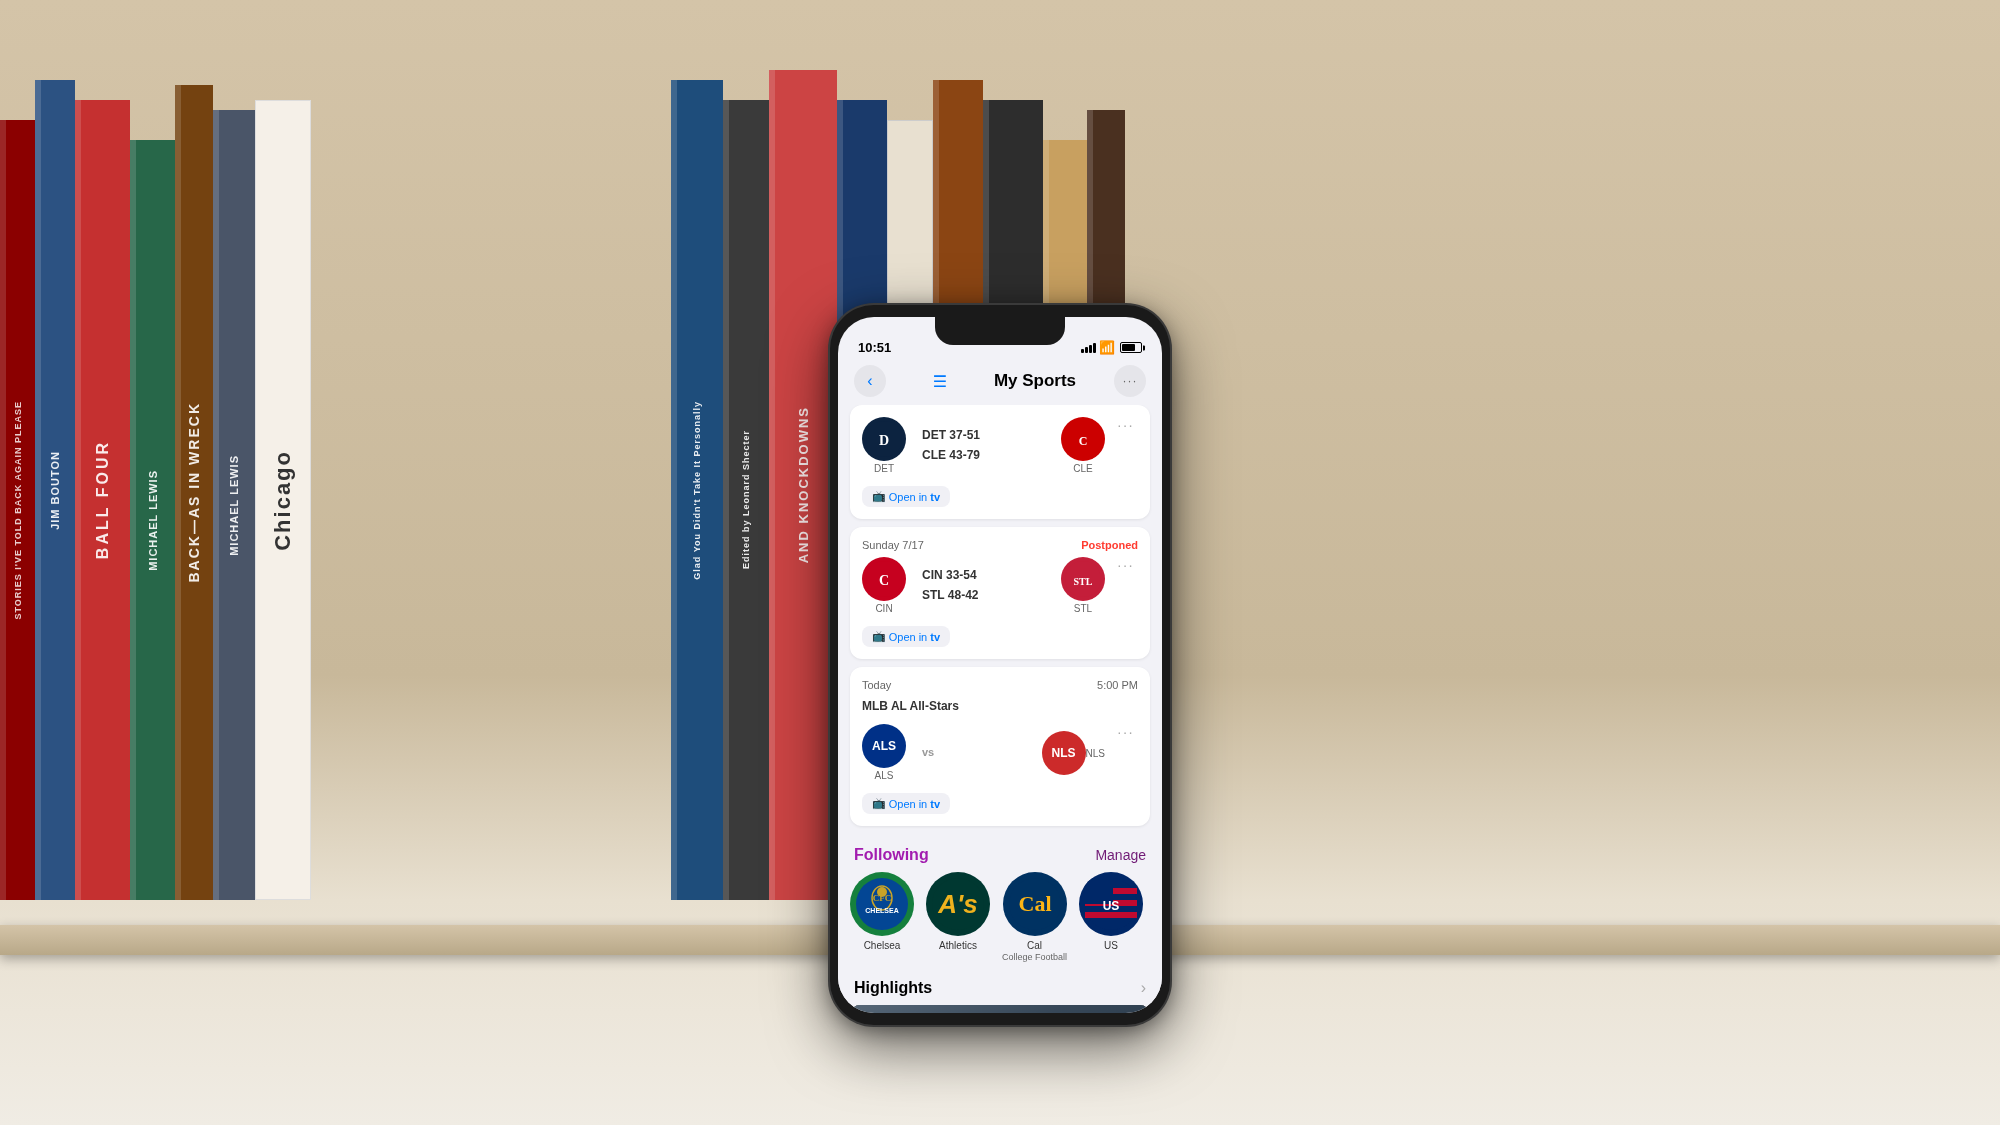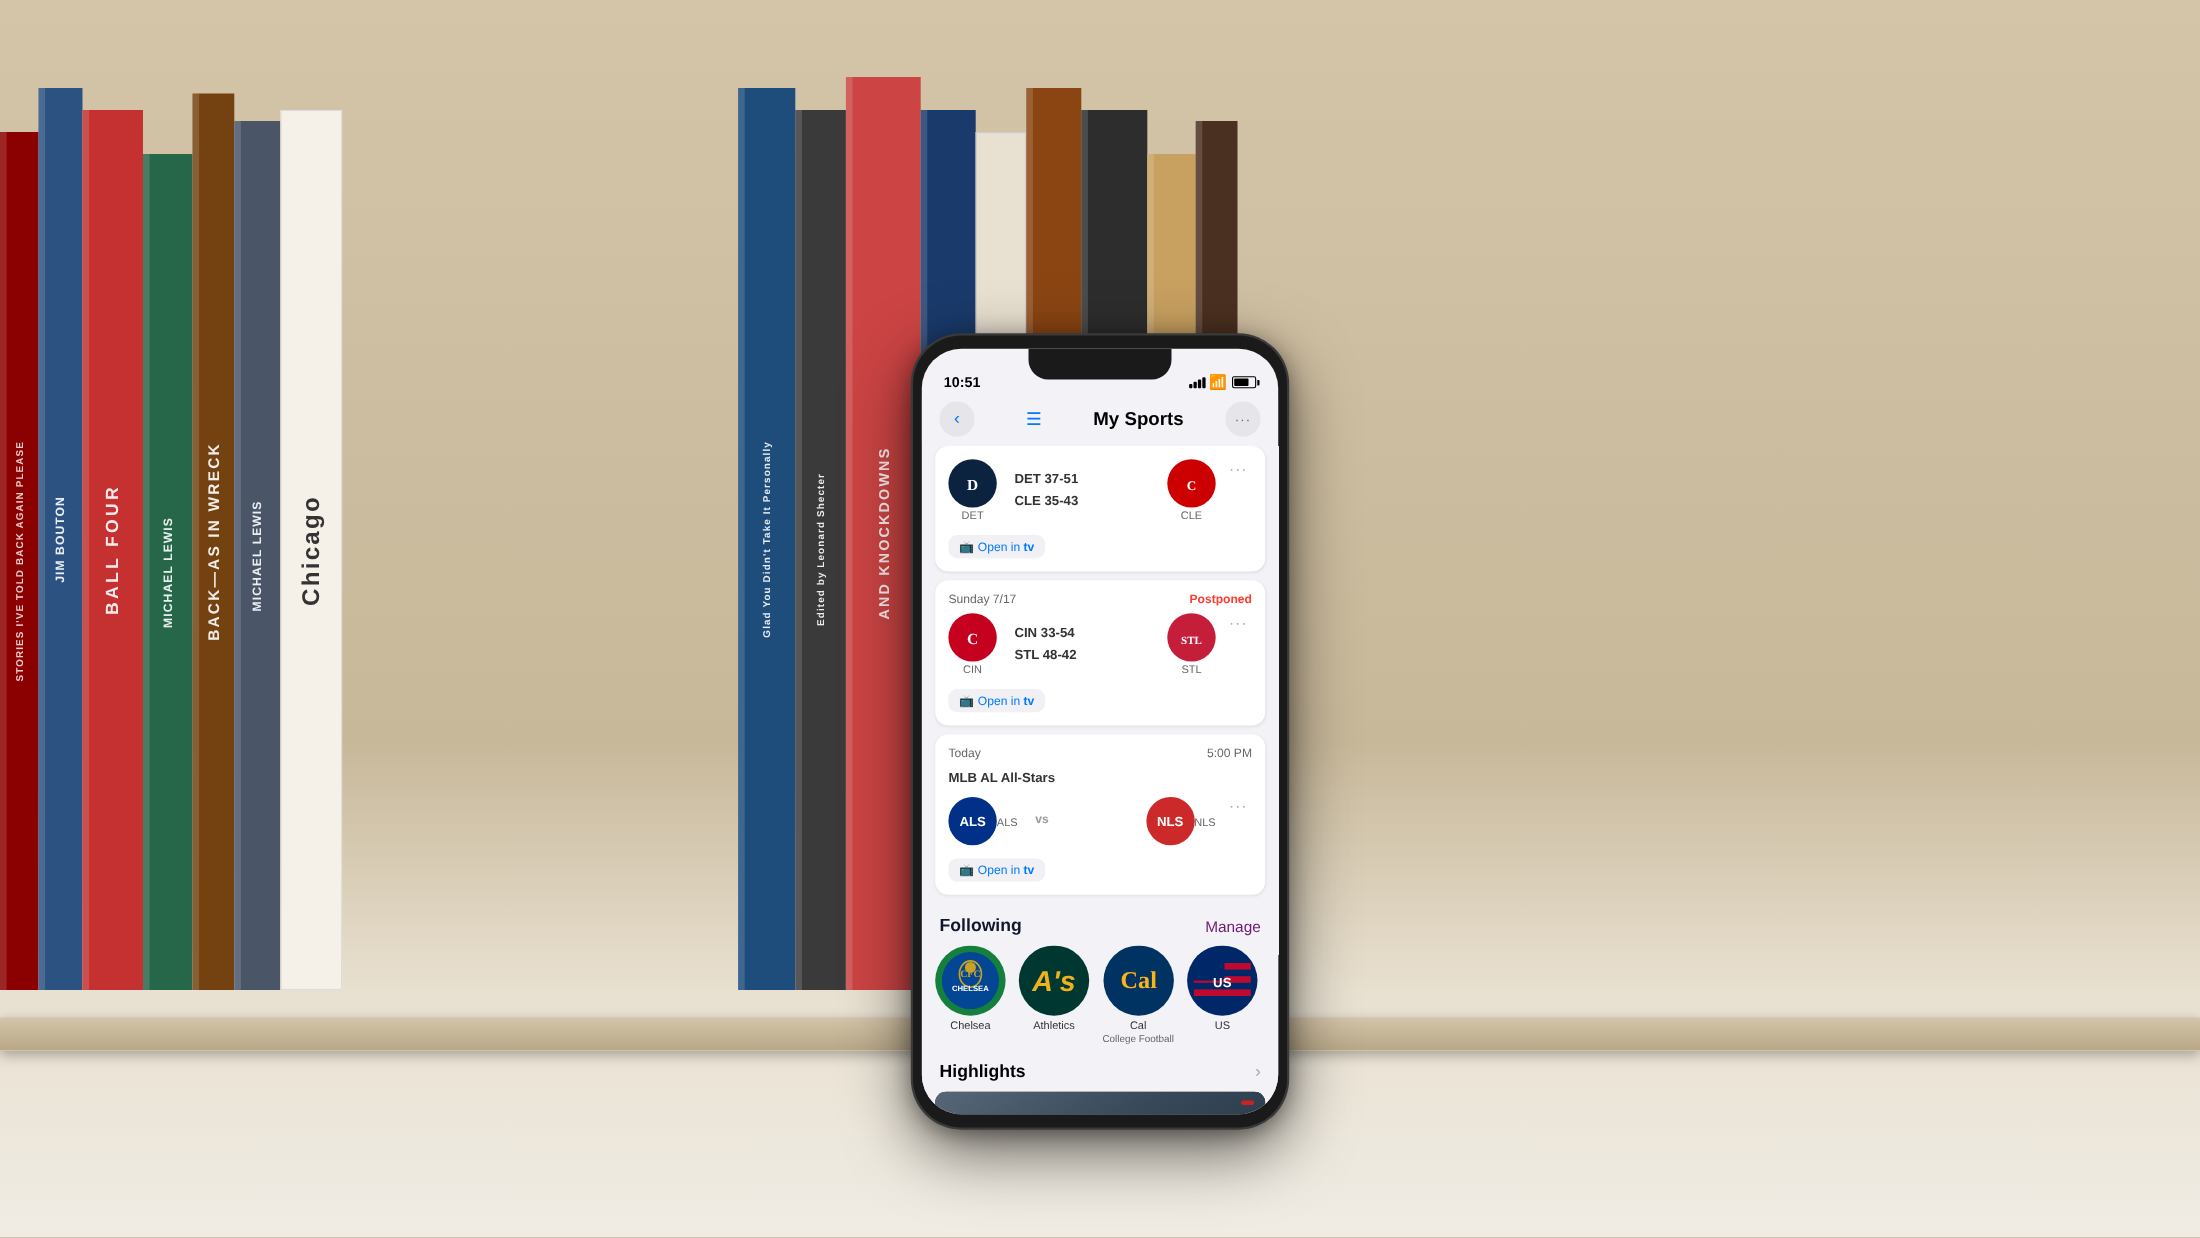--- a/index.html
+++ b/index.html
@@ -235,21 +235,21 @@
     .section-header {
       display: flex;
       justify-content: space-between;
       align-items: center;
       padding: 12px 16px 8px;
     }
 
     .section-title {
       font-size: 16px;
       font-weight: 700;
-      color: #0f172a;
+      color: #a21caf;
     }
 
     .manage-btn {
       font-size: 14px;
       color: #701a75;
       font-weight: 500;
     }
 
     .following-row {
       display: flex;
@@ -546,21 +546,21 @@
                   <svg width="36" height="36" viewBox="0 0 36 36">
                     <circle cx="18" cy="18" r="18" fill="#0C2340"></circle>
                     <text x="18" y="24" text-anchor="middle" font-size="14" font-weight="900" fill="white" font-family="serif">D</text>
                   </svg>
                 </div>
                 <span class="team-label">DET</span>
               </div>
 
               <div class="scores-col">
                 <div class="score-line">DET 37-51</div>
-                <div class="score-line">CLE 35-43</div>
+                <div class="score-line">CLE 43-79</div>
               </div>
 
               <div style="display:flex; flex-direction:column; align-items:center">
                 <div class="team-logo cle">
                   <svg width="36" height="36" viewBox="0 0 36 36">
                     <circle cx="18" cy="18" r="18" fill="#CC0000"></circle>
                     <text x="18" y="24" text-anchor="middle" font-size="12" font-weight="900" fill="white" font-family="serif">C</text>
                   </svg>
                 </div>
                 <span class="team-label">CLE</span>
@@ -619,21 +619,21 @@
             </div>
           </div>
 
           <div class="score-card">
             <div style="display:flex; align-items:flex-start; justify-content:space-between; margin-bottom:6px">
               <span class="allstar-time">Today</span>
               <span class="allstar-time">5:00 PM</span>
             </div>
             <div class="score-line" style="margin-bottom:8px">MLB AL All-Stars</div>
             <div style="display:flex; align-items:center; gap:8px">
-              <div style="display:flex; flex-direction:row; align-items:center">
+              <div style="display:flex; flex-direction:column; align-items:center">
                 <div class="team-logo als">
                   <span class="als-text">ALS</span>
                 </div>
                 <span class="team-label">ALS</span>
               </div>
 
               <div class="scores-col">
                 <div class="score-line" style="color:#999; font-size:11px">vs</div>
               </div>
 

